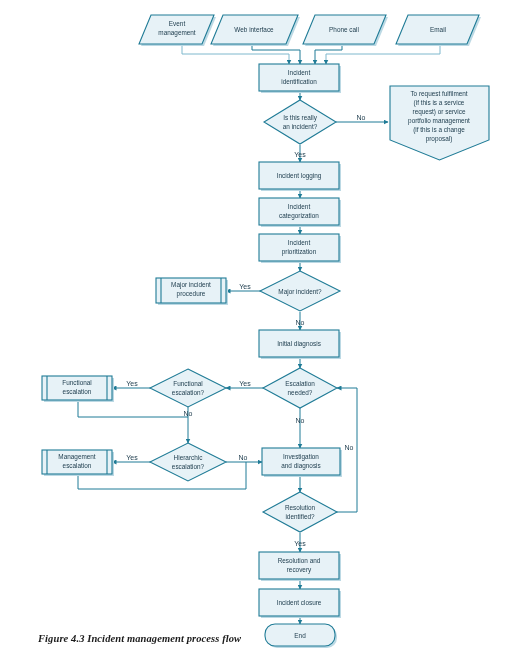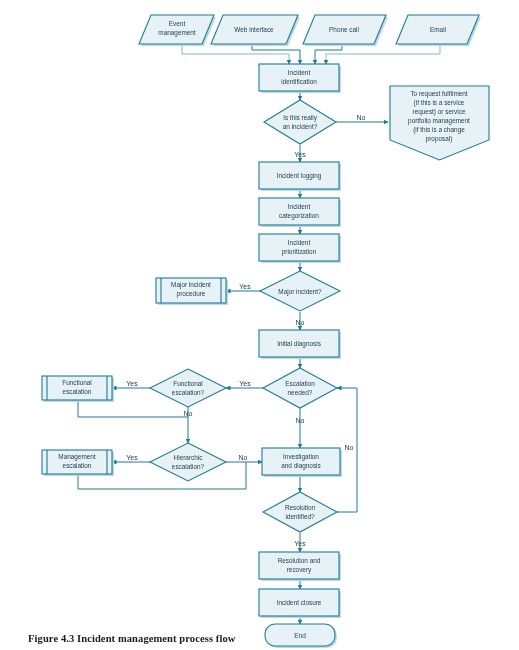--- a/index.html
+++ b/index.html
@@ -29,23 +29,24 @@
     text-anchor: middle;
   }
   .edge-label {
     font-family: "Liberation Sans", sans-serif;
     font-size: 7px;
     fill: #1b3a4b;
     text-anchor: middle;
   }
   .caption {
     position: absolute;
-    left: 28px;
+    left: 38px;
     top: 633px;
     font-family: "Liberation Serif", serif;
+    font-style: italic;
     font-weight: bold;
     font-size: 10.5px;
     color: #1b1b1b;
     letter-spacing: 0.1px;
     white-space: nowrap;
   }
   .shp-fill { fill: #e7f2f7; }
   .shp-stroke { stroke: #1f7b96; stroke-width: 1.1; }
   .shadow { fill: #bcd9e4; }
   .line { stroke: #1f7b96; stroke-width: 1; fill: none; }

